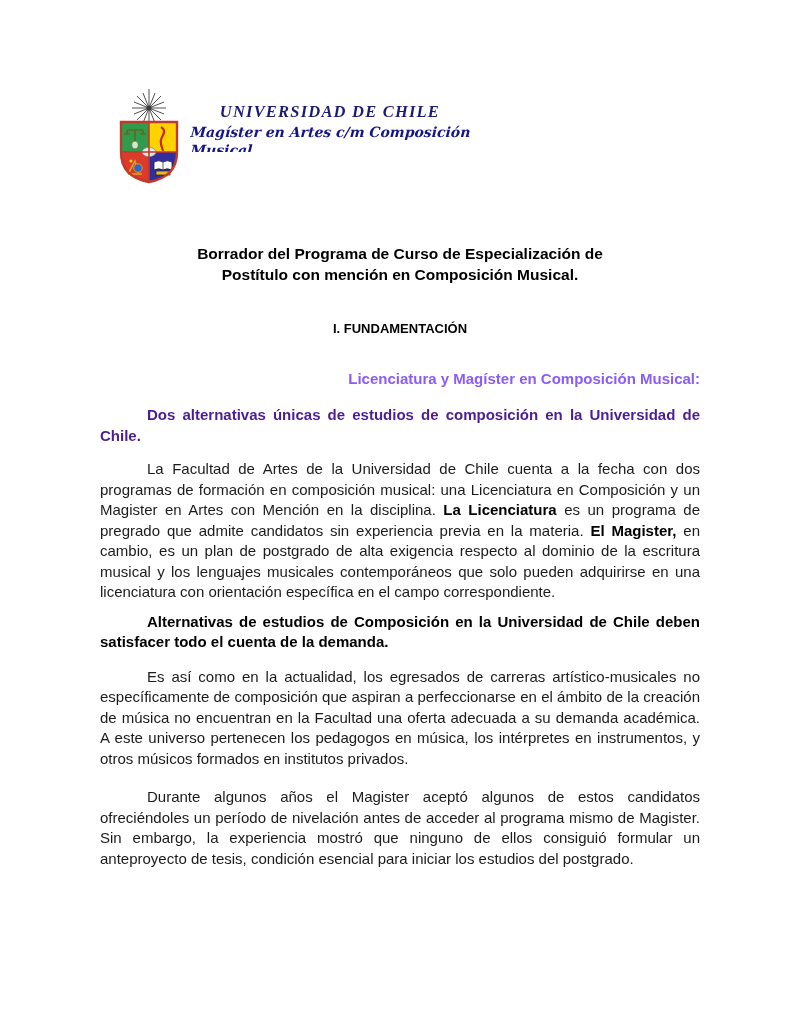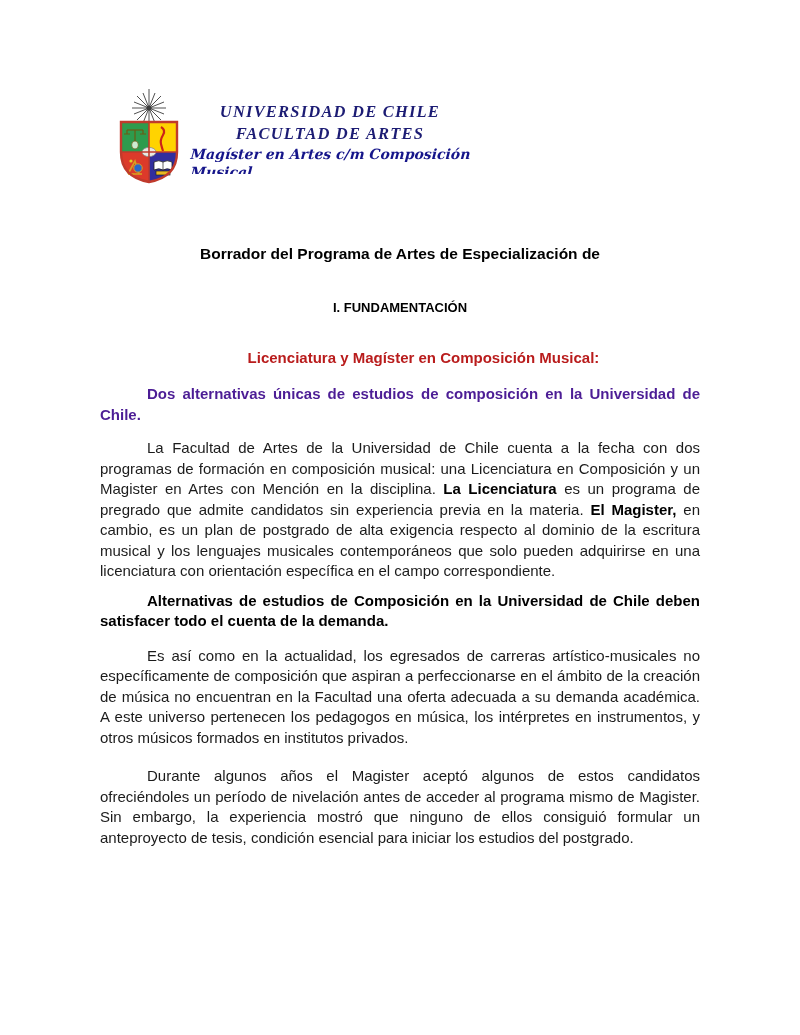--- a/index.html
+++ b/index.html
@@ -31,22 +31,22 @@
   }
   .doc-title{
     text-align:center;font-weight:bold;font-size:15.5px;line-height:21px;
     color:#000;text-indent:0;margin:0;
   }
   .section-heading{
     text-align:center;font-weight:bold;font-size:13px;line-height:21px;
     color:#000;margin:33px 0 0;text-indent:0;
   }
   .subheading{
-    font-weight:bold;font-size:15px;line-height:21px;color:#b91c1c;
-    margin:29px 0 0;text-indent:47px;text-align:center;
+    font-weight:bold;font-size:15px;line-height:21px;color:#8b5cf6;
+    margin:29px 0 0;text-indent:47px;text-align:right;
   }
   p{margin:0;text-indent:47px;}
   .lead{font-weight:bold;color:#4c1d95;margin-top:16px;}
   .para1{margin-top:13px;}
   .heading2{font-weight:bold;color:#000;margin-top:9px;}
   .para2{margin-top:14px;}
   .para3{margin-top:18px;}
   .b{font-weight:bold;color:#000;}
 </style>
 </head>
@@ -109,31 +109,31 @@
       <rect x="40" y="82" width="14" height="4" fill="#e8b820" stroke="#222" stroke-width="0.7"></rect>
       <line x1="47" y1="73" x2="47" y2="81" stroke="#222" stroke-width="0.7"></line>
     </g>
 
     <path d="M5,33 H61 V63 Q61,88 33,93 Q5,88 5,63 Z" fill="none" stroke="#c03a2c" stroke-width="2.4"></path>
     <line x1="33" y1="33" x2="33" y2="93" stroke="#c03a2c" stroke-width="1.6"></line>
     <line x1="5" y1="63" x2="61" y2="63" stroke="#c03a2c" stroke-width="1.6"></line>
   </svg>
   <div class="head-text">
     <div class="head-univ">UNIVERSIDAD DE CHILE</div>
-    <div class="head-fac">FACULTAD DE ARTES</div>
     <div class="head-prog">Magíster en Artes c/m Composición</div>
     <div class="head-prog-clip">
       <div class="head-prog">Musical</div>
     </div>
   </div>
 </div>
 
 <div class="doc">
   <div class="doc-title">
-    <div>Borrador del Programa de Artes de Especialización de</div>
+    <div>Borrador del Programa de Curso de Especialización de</div>
+    <div>Postítulo con mención en Composición Musical.</div>
   </div>
 
   <div class="section-heading">I. FUNDAMENTACIÓN</div>
 
   <div class="subheading">Licenciatura y Magíster en Composición Musical:</div>
 
   <p class="lead">Dos alternativas únicas de estudios de composición en la Universidad de Chile.</p>
 
   <p class="para1"><span>La Facultad de Artes de la Universidad de Chile cuenta a la fecha con dos programas de formación en composición musical: una Licenciatura en Composición  y un Magister en Artes con Mención en la disciplina. </span><span class="b">La Licenciatura</span><span> es  un programa de pregrado  que admite candidatos sin experiencia previa en la materia. </span><span class="b">El Magister,</span><span> en cambio, es un plan de postgrado de alta exigencia respecto  al dominio  de la escritura musical y los lenguajes  musicales contemporáneos que solo pueden adquirirse en una licenciatura con orientación específica en el campo correspondiente.</span></p>
 

